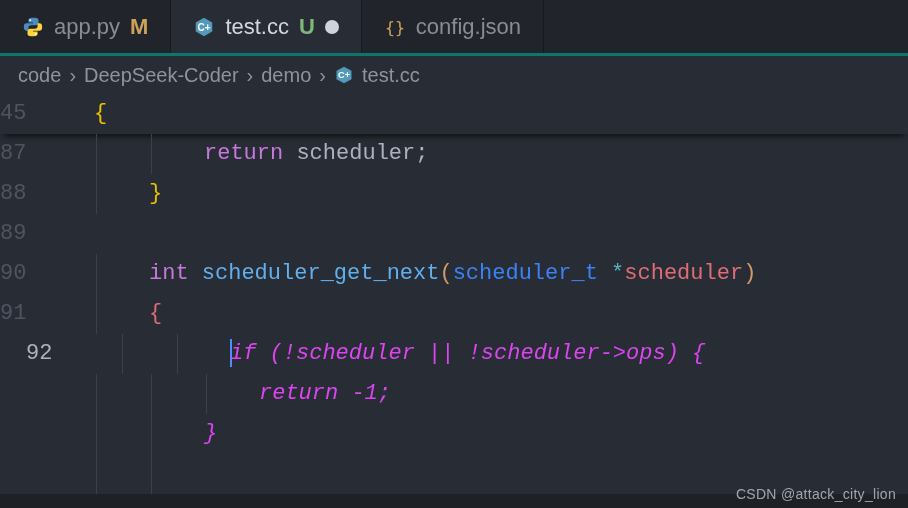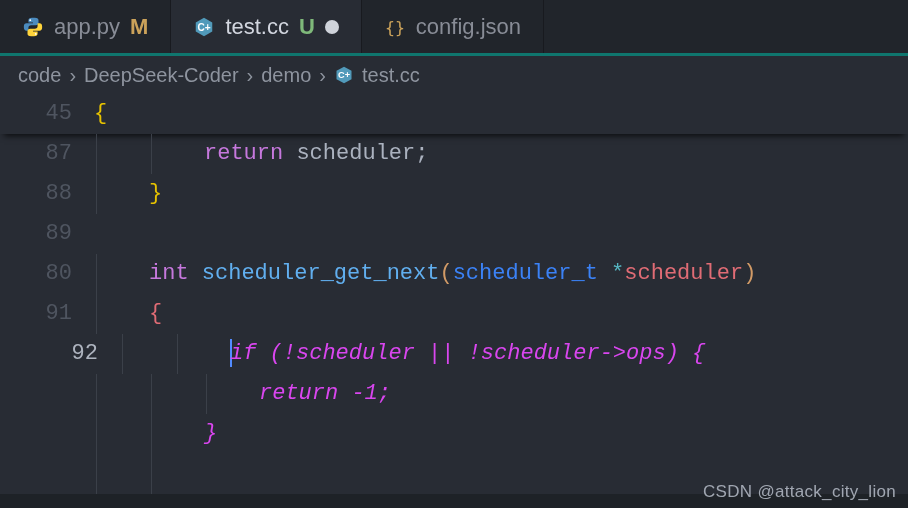--- a/index.html
+++ b/index.html
@@ -74,21 +74,20 @@
   
   .code-area { background: #282c34; }
   .line {
     display: flex;
     font-size: 22px;
     line-height: 40px;
     height: 40px;
   }
   .gutter {
     width: 94px;
-    text-align: right;
     padding-right: 22px;
     color: #4f5560;
     user-select: none;
   }
   .line.current .gutter { color: #aeb4bf; margin-left: 26px; }
   .code {
     flex: 1;
     white-space: pre;
     position: relative;
   }
@@ -121,21 +120,21 @@
   .tk-var    { color: #e06c75; }
   .tk-punc   { color: #abb2bf; }
   .tk-brace  { color: #d19a66; }
   .tk-brace2 { color: #e6c200; }
   .ghost     { color: #d946ef; font-style: italic; }
   
   .watermark {
     position: absolute;
     right: 12px;
     bottom: 6px;
-    font-size: 17px;
+    font-size: 14px;
     font-family: -apple-system, "Segoe UI", sans-serif;
     color: #aeb4bf;
     opacity: 0.9;
     letter-spacing: 0.3px;
   }
 </style>
 </head>
 <body>
 
 <div class="tabs">
@@ -211,21 +210,21 @@
     </div>
     <div class="line">
       <div class="gutter">88</div>
       <div class="code"><div class="indent-guide" style="left: 2px;"></div><span style="display: inline-block; width: 55px;"></span><span class="tk-brace2">}</span></div>
     </div>
     <div class="line">
       <div class="gutter">89</div>
       <div class="code"><span style="display: inline-block; width: 0px;"></span></div>
     </div>
     <div class="line">
-      <div class="gutter">80</div>
+      <div class="gutter">90</div>
       <div class="code"><div class="indent-guide" style="left: 2px;"></div><span style="display: inline-block; width: 55px;"></span><span class="tk-type">int</span><span> </span><span class="tk-fn">scheduler_get_next</span><span class="tk-brace">(</span><span class="tk-typ2">scheduler_t</span><span> </span><span class="tk-op">*</span><span class="tk-var">scheduler</span><span class="tk-brace">)</span></div>
     </div>
     <div class="line">
       <div class="gutter">91</div>
       <div class="code"><div class="indent-guide" style="left: 2px;"></div><span style="display: inline-block; width: 55px;"></span><span class="tk-var">{</span></div>
     </div>
     <div class="line current">
       <div class="gutter">92</div>
       <div class="code"><div class="hl-line"></div><div class="indent-guide" style="left: 2px;"></div><div class="indent-guide" style="left: 57px;"></div><span style="display: inline-block; width: 110px;"></span><span class="cursor"></span><span class="ghost">if (!scheduler || !scheduler-&gt;ops) {</span></div>
     </div>

